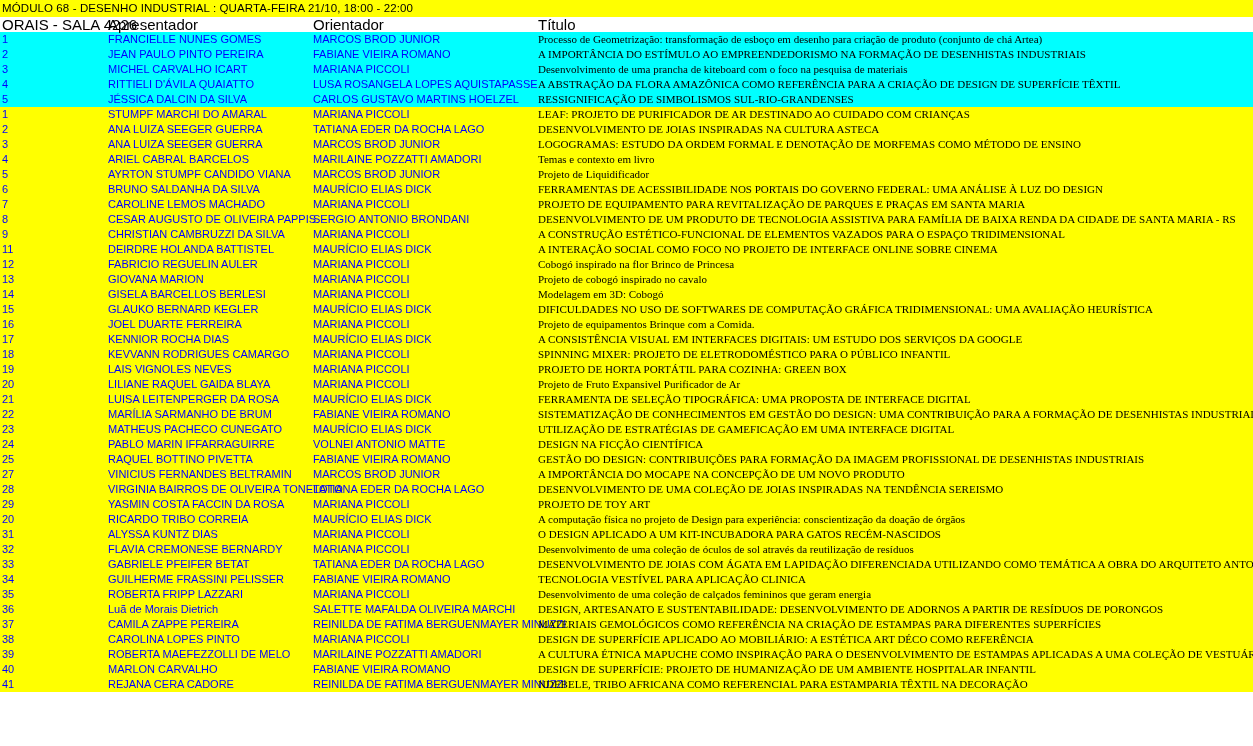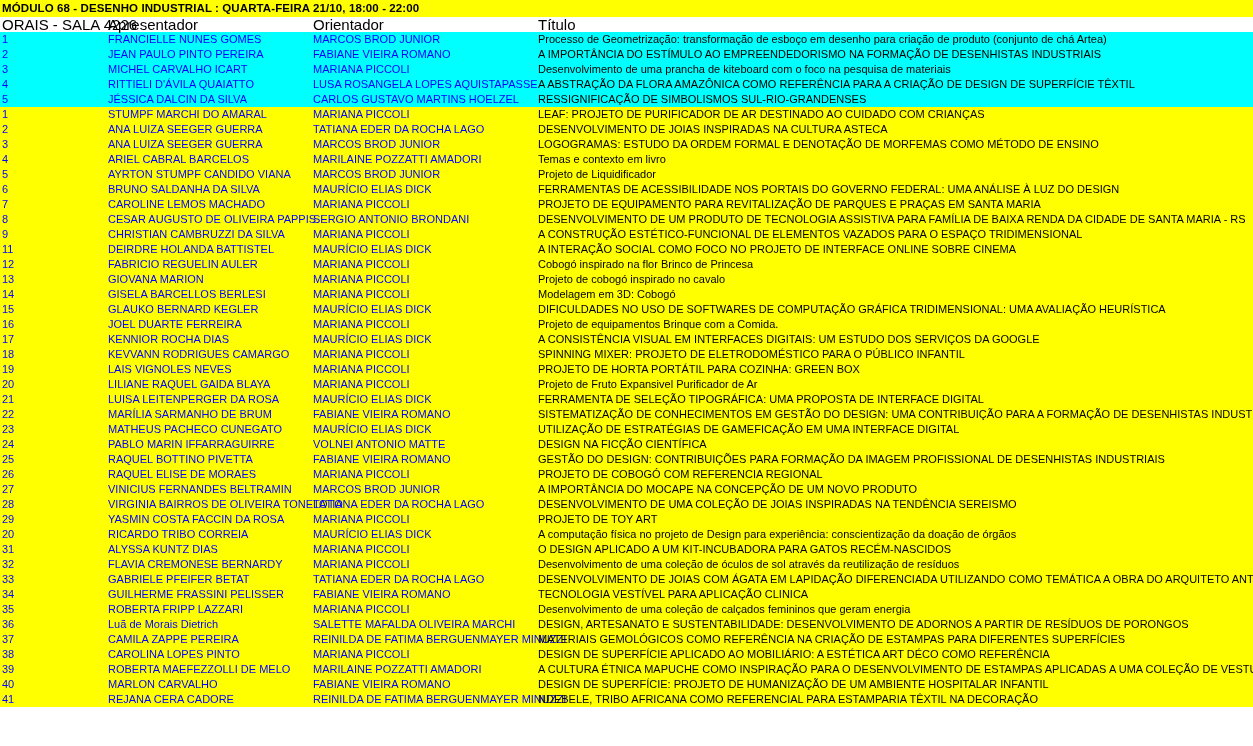--- a/index.html
+++ b/index.html
@@ -13,21 +13,21 @@
     font-size: 11px;
     color: #000000;
     -webkit-font-smoothing: antialiased;
   }
   .sheet {
     width: 1253px;
     position: relative;
   }
   .title-bar {
     background: #ffff00;
-    font-weight: bold;
+    font-weight: normal;
     font-size: 11.5px;
     padding: 2px 0 2px 2px;
     line-height: 13px;
     letter-spacing: 0.1px;
   }
   table {
     border-collapse: collapse;
     width: 1253px;
     table-layout: fixed;
   }
@@ -63,20 +63,21 @@
     background: #ffff00;
     color: #0000ff;
   }
   td.title-col {
     color: #000000;
     font-weight: normal;
   }
   tr.oral td.title-col,
   tr.painel td.title-col {
     color: #000000;
+    font-family: Liberation Serif, serif;
   }
   td.num-col { color: inherit; }
 </style>
 </head>
 <body>
 
 <div class="sheet">
 
   <div class="title-bar">MÓDULO 68 - DESENHO INDUSTRIAL : QUARTA-FEIRA  21/10, 18:00 - 22:00</div>
 
@@ -262,26 +263,20 @@
           <td>VOLNEI ANTONIO MATTE</td>
           <td class="title-col">DESIGN NA FICÇÃO CIENTÍFICA</td>
         </tr>
         <tr class="painel">
           <td class="num-col">25</td>
           <td>RAQUEL BOTTINO PIVETTA</td>
           <td>FABIANE VIEIRA ROMANO</td>
           <td class="title-col">GESTÃO DO DESIGN: CONTRIBUIÇÕES PARA FORMAÇÃO DA IMAGEM PROFISSIONAL DE DESENHISTAS INDUSTRIAIS</td>
         </tr>
         <tr class="painel">
-          <td class="num-col">26</td>
-          <td>RAQUEL ELISE DE MORAES</td>
-          <td>MARIANA PICCOLI</td>
-          <td class="title-col">PROJETO DE COBOGÓ COM REFERENCIA REGIONAL</td>
-        </tr>
-        <tr class="painel">
           <td class="num-col">27</td>
           <td>VINICIUS FERNANDES BELTRAMIN</td>
           <td>MARCOS BROD JUNIOR</td>
           <td class="title-col">A IMPORTÂNCIA DO MOCAPE NA CONCEPÇÃO DE UM NOVO PRODUTO</td>
         </tr>
         <tr class="painel">
           <td class="num-col">28</td>
           <td>VIRGINIA BAIRROS DE OLIVEIRA TONELOTO</td>
           <td>TATIANA EDER DA ROCHA LAGO</td>
           <td class="title-col">DESENVOLVIMENTO DE UMA COLEÇÃO DE JOIAS INSPIRADAS NA TENDÊNCIA SEREISMO</td>

